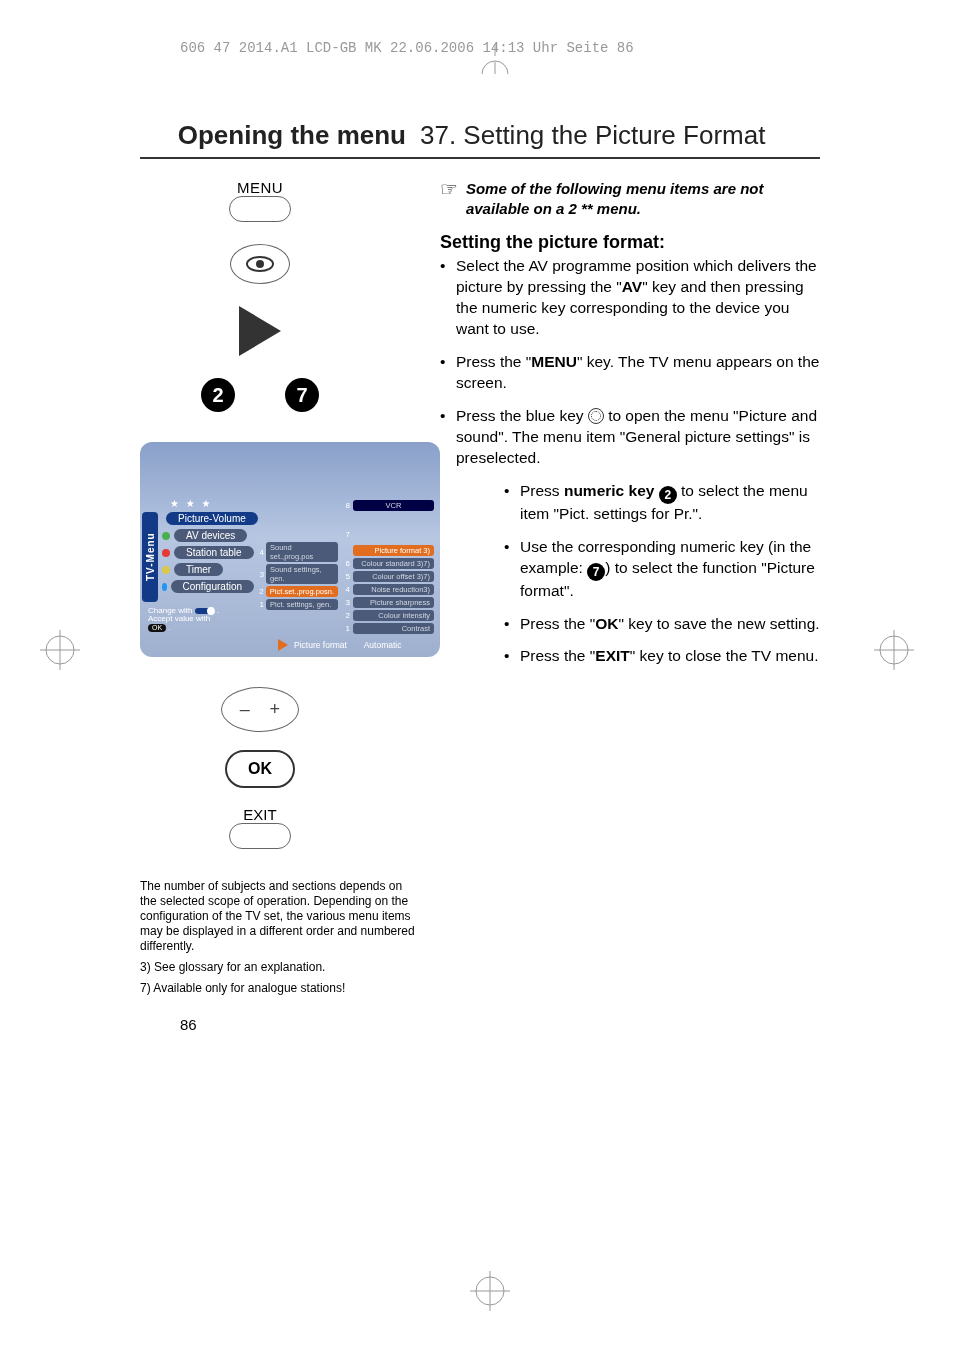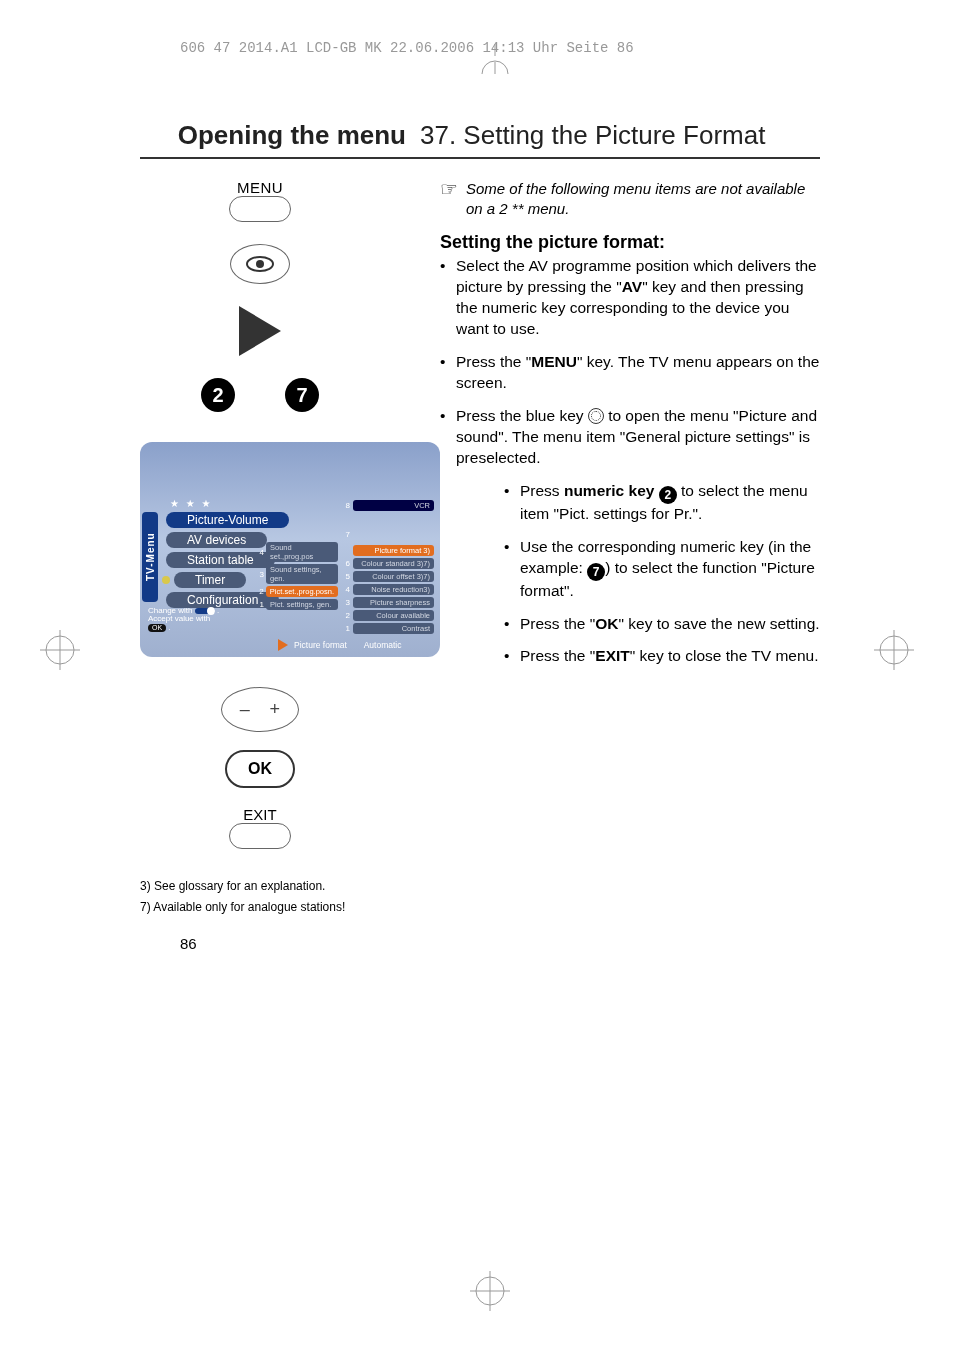--- a/index.html
+++ b/index.html
@@ -121,41 +121,41 @@
   .osd-stars { position:absolute; top:56px; left:30px; color:#fff; font-size:10px; letter-spacing:2px; }
   .osd-leftmenu {
     position:absolute; top:70px; left:22px; width:92px;
     display:flex; flex-direction:column; gap:4px;
   }
   .osd-leftmenu .row { display:flex; align-items:center; gap:4px; }
   .osd-dot { width:8px; height:8px; border-radius:50%; }
   .osd-dot.y { background:#d9c84b; } .osd-dot.g { background:#4caf50; }
   .osd-dot.r { background:#e53935; } .osd-dot.b { background:#2196f3; }
   .osd-pill {
-    background:#123a87; color:#fff; border-radius:10px; padding:1px 21px;
-    font-size:12px; white-space:nowrap;text-align:right;
+    background:#123a87; color:#fff; border-radius:10px; padding:1px 12px;
+    font-size:10px; white-space:nowrap;text-align:right;
   }
   .osd-pill.gray { background:#4a5a78; }
   .osd-midcol {
     position:absolute; top:100px; left:118px; width:80px;
     display:flex; flex-direction:column; gap:2px;
   }
   .osd-miditem { display:flex; align-items:center; gap:2px; }
   .osd-num { color:#fff; font-size:8px; width:6px; text-align:right; }
   .osd-midpill { flex:1; background:#4a5a78; color:#d2d7e2; font-size:7.5px; padding:1px 4px; border-radius:3px; }
   .osd-midpill.sel { background:#e26d1f; color:#fff; }
   .osd-rightcol {
     position:absolute; top:58px; right:6px; width:92px;
     display:flex; flex-direction:column; gap:2px;
   }
   .osd-rightpill { display:flex; align-items:center; gap:3px; }
   .osd-rnum { color:#fff; width:8px; font-size:8px; text-align:right; }
   .osd-rlabel { flex:1; background:#4a5a78; color:#d2d7e2; font-size:7.5px; padding:1px 4px; border-radius:3px; text-align:right; }
   .osd-rlabel.sel { background:#e26d1f; color:#fff;margin-top:32px; }
-  .osd-rightcol .vcr { text-align:right; background:#004; }
+  .osd-rightcol .vcr { text-align:center; background:#004; }
   .osd-help {
     position:absolute; bottom:24px; left:8px; color:#fff; font-size:8px; line-height:1.1;
   }
   .osd-help .okbtn { display:inline-block; background:#111; border-radius:8px; padding:0 4px; font-size:7px; }
   .osd-help .slider { display:inline-block; width:20px; height:6px; background:#123a87; border-radius:3px; position:relative; vertical-align:middle; }
   .osd-help .slider::after { content:''; position:absolute; right:0; top:-1px; width:8px; height:8px; background:#fff; border-radius:50%; }
   .osd-status {
     position:absolute; bottom:6px; left:138px; display:flex; align-items:center; gap:6px;
     color:#fff; font-size:8.5px;
   }
@@ -174,21 +174,21 @@
   .exit-label { font-size:15px; }
 
   .footnotes {
     font-size: 12px; line-height:1.25; margin-top: 30px; width: 280px;
   }
   .footnotes p { margin-bottom: 6px; }
   .page-num { margin-top: 20px; font-size:15px; margin-left: 40px; }
 
   .note-line { display:flex; gap:8px; margin-bottom:12px; }
   .note-icon { font-size:20px; line-height:1; }
-  .note-text { font-style: italic; font-weight:normal; font-size:15px; line-height:1.3; }
+  .note-text { font-style: italic; font-weight:bold; font-size:15px; line-height:1.3; }
   .subhead { font-weight:bold; font-size:18px; margin: 2px 0; }
   .steps { list-style:none; padding:0; }
   .steps > li { position:relative; padding-left: 16px; margin-bottom:12px; }
   .steps > li::before { content:"•"; position:absolute; left:0; top:0; }
   .steps .indent { margin-left: 64px; }
   .inline-badge {
     display:inline-flex; width:18px; height:18px; background:#000; color:#fff;
     border-radius:50%; align-items:center; justify-content:center; font-size:12px; font-weight:bold;
     vertical-align: -3px;
   }
@@ -323,21 +323,21 @@
             <div class="osd-rightpill">
               <span class="osd-rnum">4</span>
               <span class="osd-rlabel">Noise reduction3)</span>
             </div>
             <div class="osd-rightpill">
               <span class="osd-rnum">3</span>
               <span class="osd-rlabel">Picture sharpness</span>
             </div>
             <div class="osd-rightpill">
               <span class="osd-rnum">2</span>
-              <span class="osd-rlabel">Colour available</span>
+              <span class="osd-rlabel">Colour intensity</span>
             </div>
             <div class="osd-rightpill">
               <span class="osd-rnum">1</span>
               <span class="osd-rlabel">Contrast</span>
             </div>
           </div>
         <div class="osd-help">
           <span>Change with</span> <span class="slider"></span> .<br>
           <span>Accept value with</span><br>
           <span class="okbtn">OK</span> .
@@ -356,20 +356,21 @@
           <span>+</span>
         </div>
         <div class="ok-btn">OK</div>
         <div style="text-align:center">
           <div class="exit-label">EXIT</div>
           <div class="pill-btn"></div>
         </div>
       </div>
 
       <div class="footnotes">
+        <p>The number of subjects and sections depends on the selected scope of operation. Depending on the configuration of the TV set, the various menu items may be displayed in a different order and numbered differently.</p>
         <p>3) See glossary for an explanation.</p>
         <p>7) Available only for analogue stations!</p>
       </div>
 
       <div class="page-num">86</div>
     </div>
 
     <div class="col-right">
       <div class="note-line">
         <span class="note-icon">☞</span>

